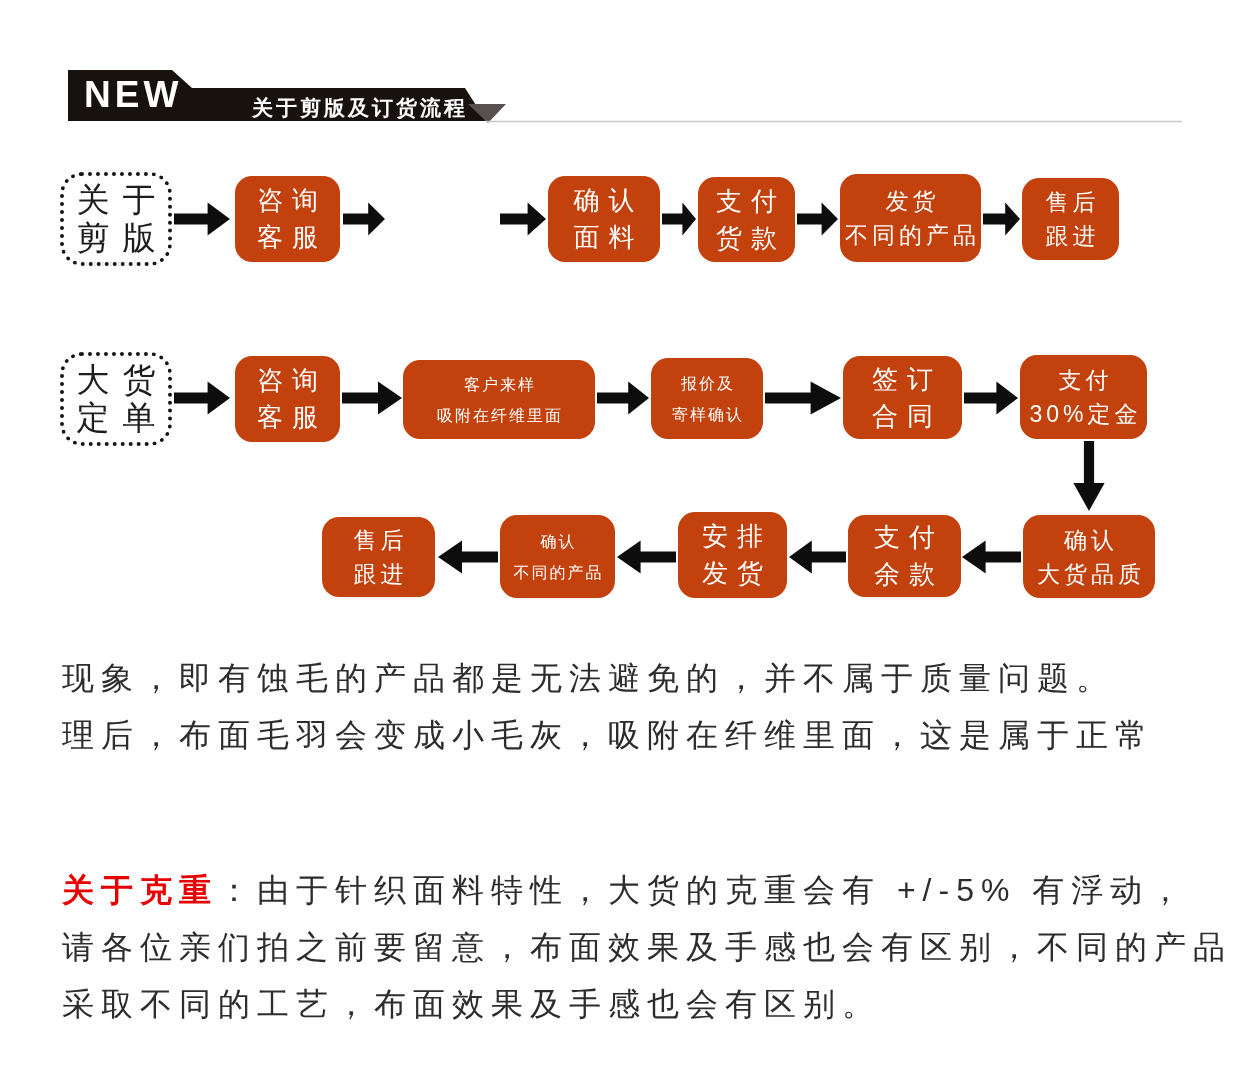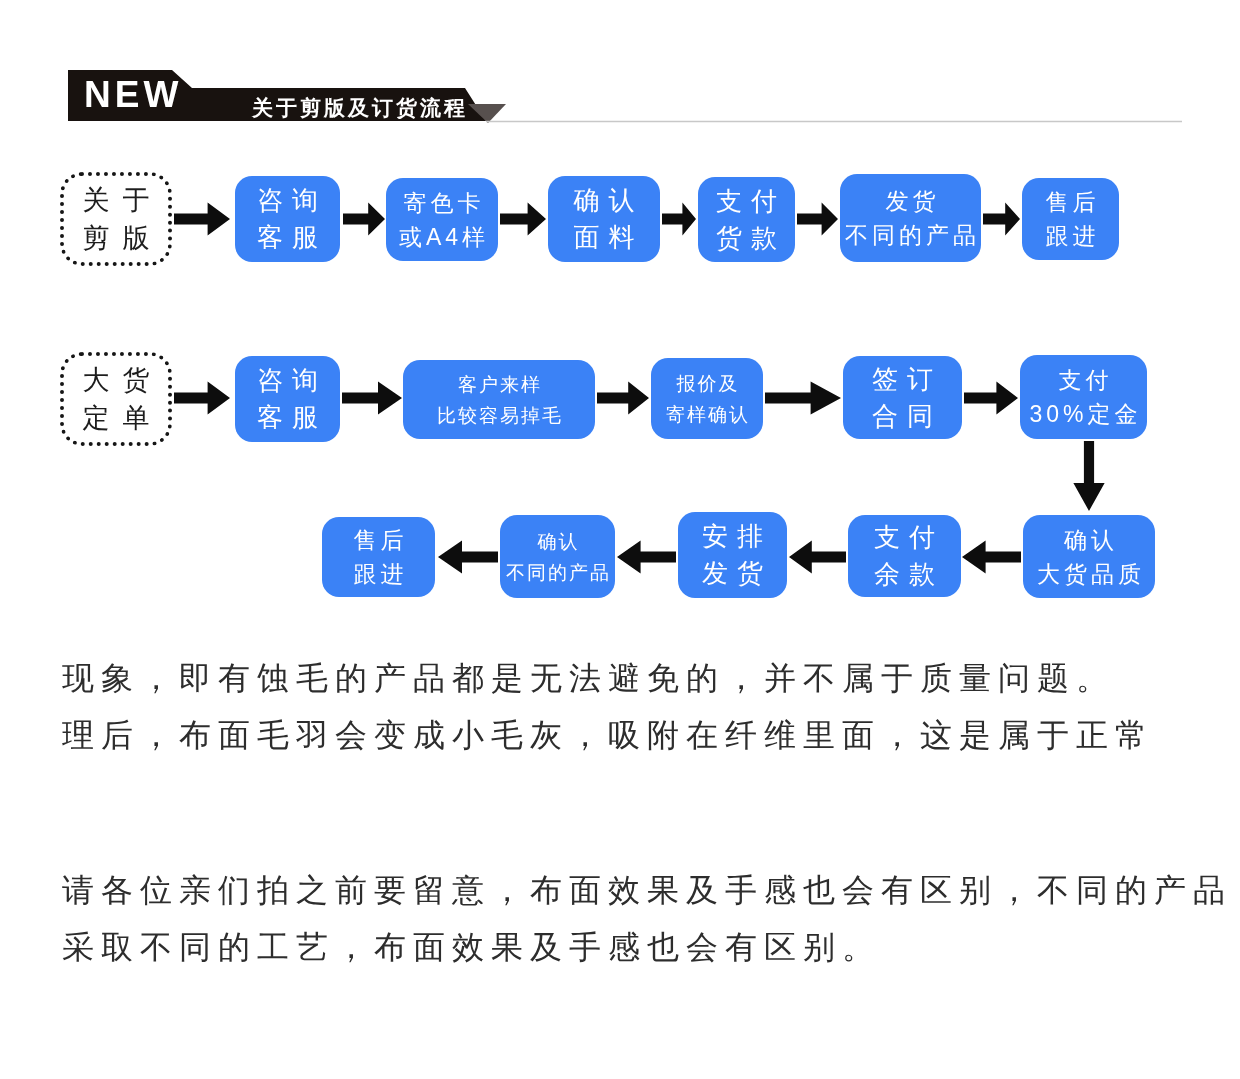--- a/index.html
+++ b/index.html
@@ -14,33 +14,33 @@
     font-size:37px;font-weight:bold;letter-spacing:4px;
   }
   .banner-title{
     position:absolute;left:207px;top:94px;color:#ffffff;
     font-size:21px;font-weight:bold;letter-spacing:3px;margin-left:45px;
   }
   
   .dotted{
     position:absolute;border:4px dotted #161616;border-radius:22px;
     display:flex;flex-direction:column;align-items:center;justify-content:center;
-    color:#1d1d1d;font-size:27px;line-height:38px;background:#fff;
+    color:#1d1d1d;font-size:33px;line-height:38px;background:#fff;
   }
   .dotted .bl{letter-spacing:13px;margin-right:-13px;}
   
   .fbox{
-    position:absolute;background:#3b82f6;border-radius:17px;color:#ffffff;
+    position:absolute;background:#c2410c;border-radius:17px;color:#ffffff;
     display:flex;flex-direction:column;align-items:center;justify-content:center;
     text-align:center;
   }
   .fbox .bl{display:block;}
   .fbox.lg .bl{font-size:26px;line-height:37px;letter-spacing:9px;margin-right:-9px;}
   .fbox.md .bl{font-size:23px;line-height:34px;letter-spacing:4px;margin-right:-4px;}
-  .fbox.sm .bl{font-size:19px;line-height:31px;letter-spacing:2px;margin-right:-2px;}
+  .fbox.sm .bl{font-size:16px;line-height:31px;letter-spacing:2px;margin-right:-2px;}
   
   .arrow{position:absolute;background:#0d0d0d;}
   .arrow.right{clip-path:polygon(0 35%,60% 35%,60% 4%,100% 50%,60% 96%,60% 65%,0 65%);}
   .arrow.left{clip-path:polygon(100% 35%,40% 35%,40% 4%,0 50%,40% 96%,40% 65%,100% 65%);}
   .arrow.down{clip-path:polygon(35% 0,65% 0,65% 60%,96% 60%,50% 100%,4% 60%,35% 60%);}
   
   .note{position:absolute;left:62px;width:1120px;color:#2d2d2d;}
   .note .nline{font-size:32px;line-height:57px;letter-spacing:7px;white-space:nowrap;}
   .note .nhead{color:#e60000;font-weight:bold;}
 </style>
@@ -62,24 +62,20 @@
     <div class="bl">剪版</div>
   </div>
   <div class="arrow right" style="left:174px;top:201px;width:56px;height:36px"></div>
 
   <div class="fbox lg" style="left:235px;top:176px;width:105px;height:86px">
     <div class="bl">咨询</div>
     <div class="bl">客服</div>
   </div>
   <div class="arrow right" style="left:343px;top:201px;width:42px;height:36px"></div>
 
-  <div class="fbox md" style="left:386px;top:178px;width:112px;height:83px">
-    <div class="bl">寄色卡</div>
-    <div class="bl">或A4样</div>
-  </div>
   <div class="arrow right" style="left:500px;top:201px;width:46px;height:36px"></div>
 
   <div class="fbox lg" style="left:548px;top:176px;width:112px;height:86px">
     <div class="bl">确认</div>
     <div class="bl">面料</div>
   </div>
   <div class="arrow right" style="left:662px;top:201px;width:34px;height:36px"></div>
 
   <div class="fbox lg" style="left:698px;top:177px;width:97px;height:85px">
     <div class="bl">支付</div>
@@ -105,21 +101,21 @@
   <div class="arrow right" style="left:174px;top:380px;width:56px;height:36px"></div>
 
   <div class="fbox lg" style="left:235px;top:356px;width:105px;height:86px">
     <div class="bl">咨询</div>
     <div class="bl">客服</div>
   </div>
   <div class="arrow right" style="left:342px;top:380px;width:60px;height:36px"></div>
 
   <div class="fbox sm" style="left:403px;top:360px;width:192px;height:79px">
     <div class="bl">客户来样</div>
-    <div class="bl">比较容易掉毛</div>
+    <div class="bl">吸附在纤维里面</div>
   </div>
   <div class="arrow right" style="left:597px;top:380px;width:52px;height:36px"></div>
 
   <div class="fbox sm" style="left:651px;top:358px;width:112px;height:81px">
     <div class="bl">报价及</div>
     <div class="bl">寄样确认</div>
   </div>
   <div class="arrow right" style="left:765px;top:380px;width:76px;height:36px"></div>
 
   <div class="fbox lg" style="left:843px;top:356px;width:119px;height:83px">
@@ -163,17 +159,20 @@
     <div class="bl">售后</div>
     <div class="bl">跟进</div>
   </div>
 
   <div class="note" style="top:650px">
     <div class="nline">现象，即有蚀毛的产品都是无法避免的，并不属于质量问题。</div>
     <div class="nline">理后，布面毛羽会变成小毛灰，吸附在纤维里面，这是属于正常</div>
   </div>
 
   <div class="note" style="top:862px">
+    <div class="nline">
+      <span class="nhead">关于克重</span><span>：由于针织面料特性，大货的克重会有 +/-5% 有浮动，</span>
+    </div>
     <div class="nline">请各位亲们拍之前要留意，布面效果及手感也会有区别，不同的产品</div>
     <div class="nline">采取不同的工艺，布面效果及手感也会有区别。</div>
   </div>
 
 </div>
 
 </body></html>

